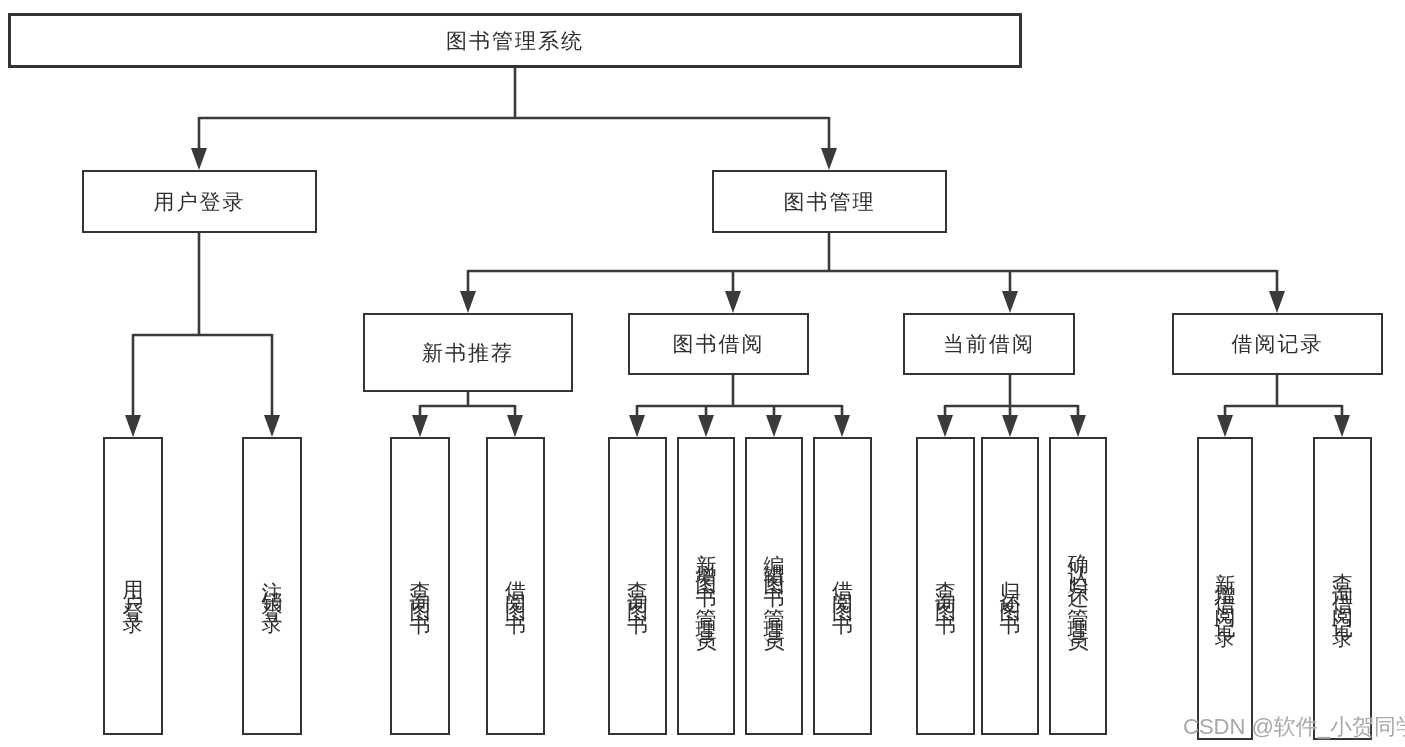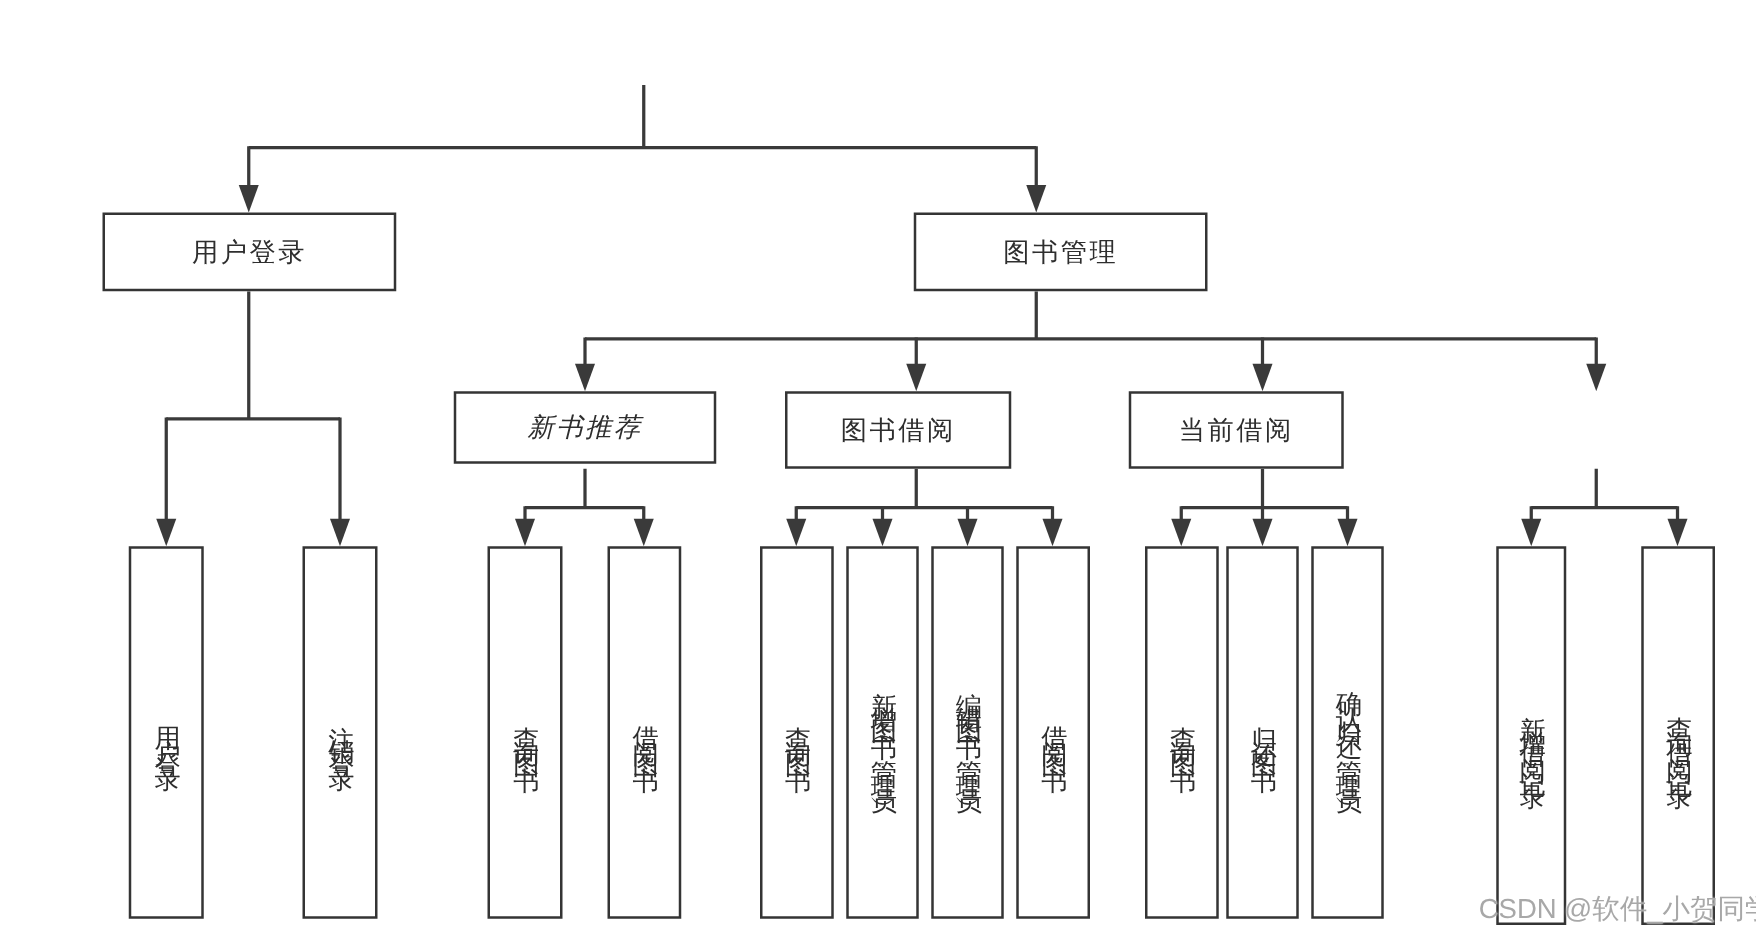--- a/index.html
+++ b/index.html
@@ -125,37 +125,43 @@
       <polygon points="766,415 782,415 774,437"></polygon>
       <polygon points="834,415 850,415 842,437"></polygon>
       <polygon points="937,415 953,415 945,437"></polygon>
       <polygon points="1002,415 1018,415 1010,437"></polygon>
       <polygon points="1070,415 1086,415 1078,437"></polygon>
       <polygon points="1217,415 1233,415 1225,437"></polygon>
       <polygon points="1334,415 1350,415 1342,437"></polygon>
     </g>
   </svg>
 
+  <div class="box h root" style="left:8px; top:13px; width:1014px; height:55px;">
+    <span>图书管理系统</span>
+  </div>
 
   <div class="box h" style="left:82px; top:170px; width:235px; height:63px;">
     <span>用户登录</span>
   </div>
-  <div class="box h" style="left:712px; top:170px; width:235px; height:63px;margin-left:19px;">
+  <div class="box h" style="left:712px; top:170px; width:235px; height:63px;">
     <span>图书管理</span>
   </div>
 
-  <div class="box h" style="left:363px; top:313px; width:210px; height:58px;font-style:italic;">
+  <div class="box h" style="left:363px; top:313px; width:210px; height:79px;">
     <span>新书推荐</span>
   </div>
   <div class="box h" style="left:628px; top:313px; width:181px; height:62px;">
     <span>图书借阅</span>
   </div>
   <div class="box h" style="left:903px; top:313px; width:172px; height:62px;">
     <span>当前借阅</span>
   </div>
+  <div class="box h" style="left:1172px; top:313px; width:211px; height:62px;">
+    <span>借阅记录</span>
+  </div>
 
   <div class="box v" style="left:103px; top:437px; width:60px; height:298px;">
     <span>用户登录</span>
   </div>
   <div class="box v" style="left:242px; top:437px; width:60px; height:298px;">
     <span>注销登录</span>
   </div>
 
   <div class="box v" style="left:390px; top:437px; width:60px; height:298px;">
     <span>查询图书</span>

